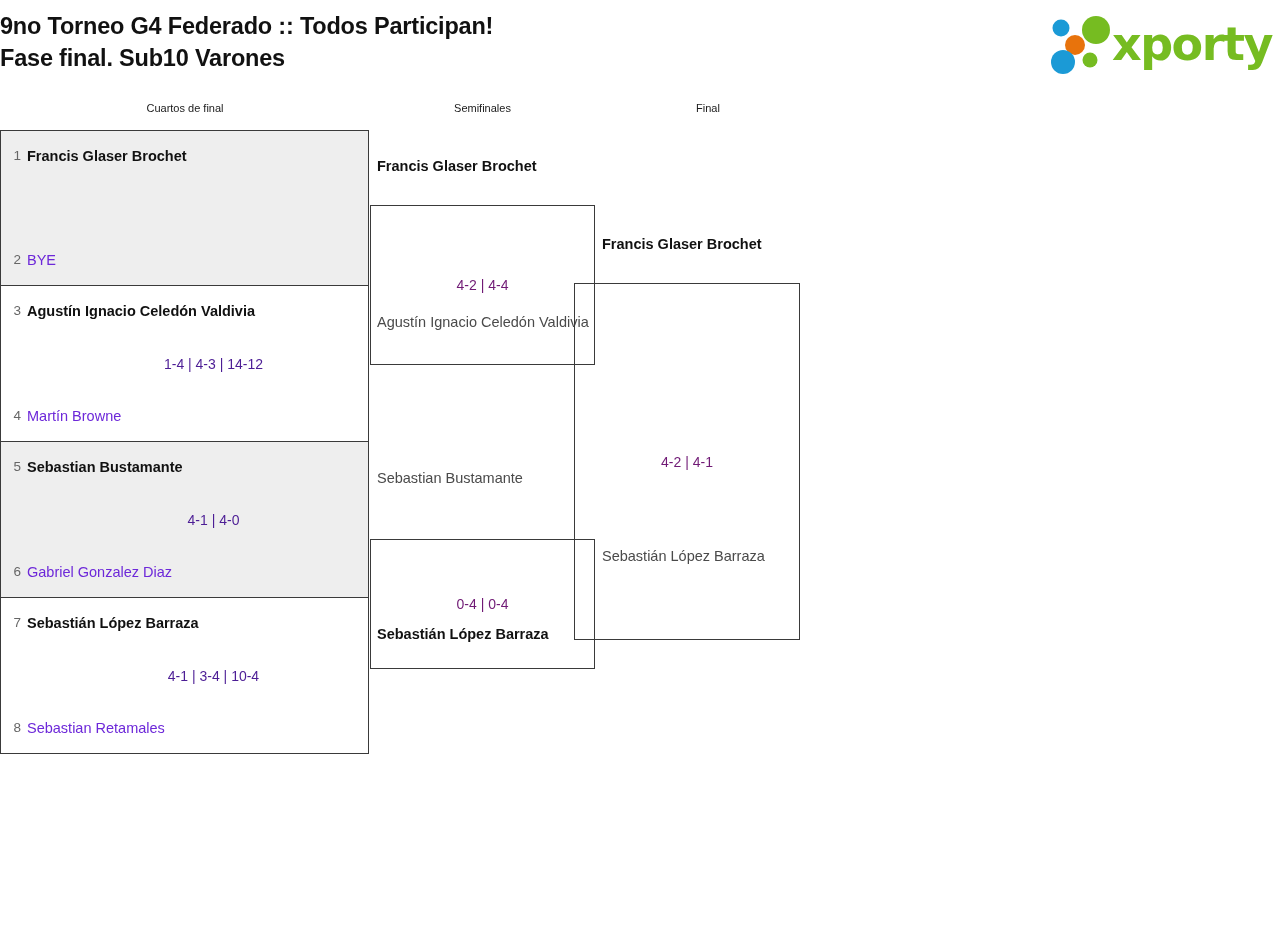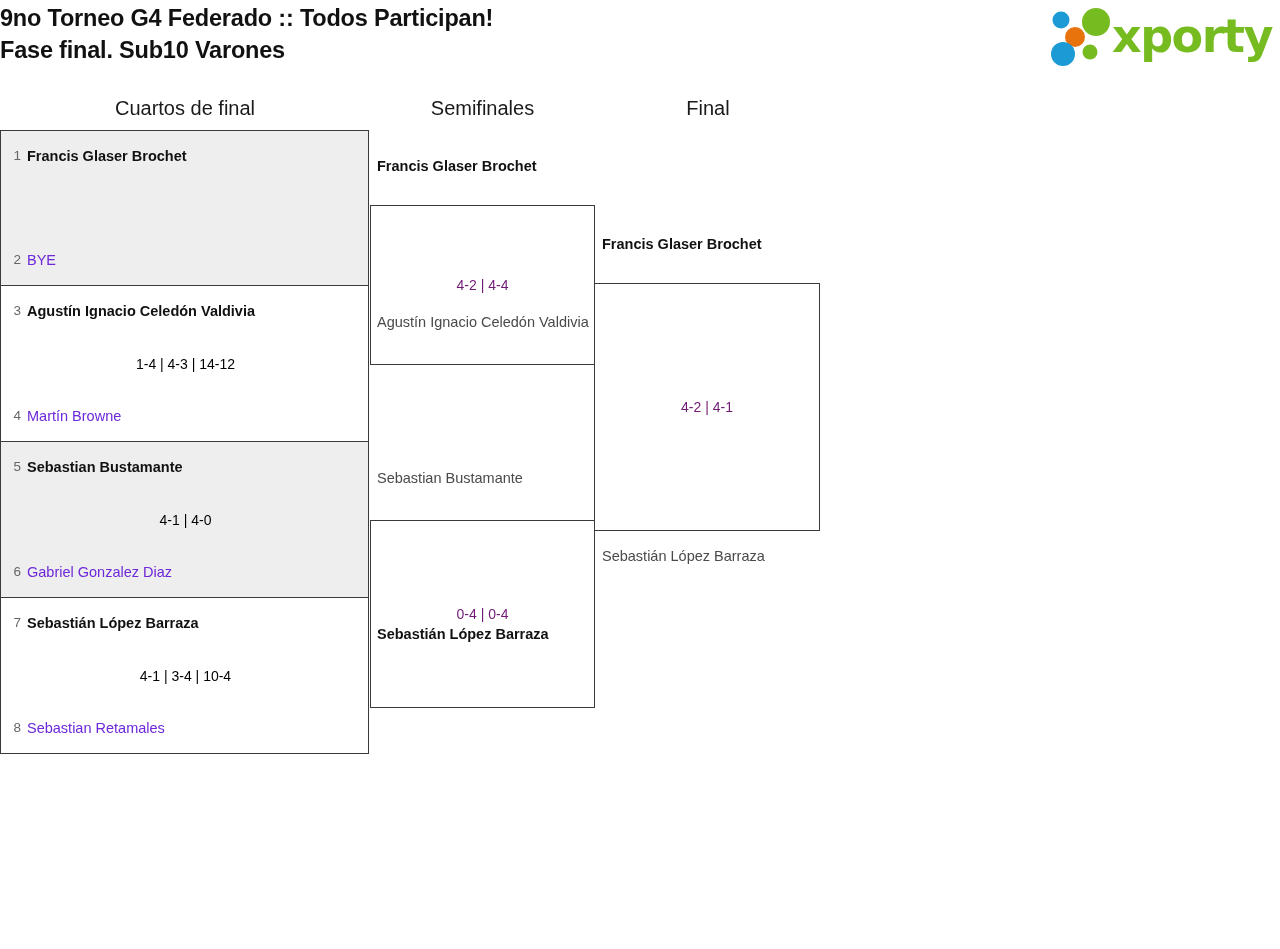--- a/index.html
+++ b/index.html
@@ -7,42 +7,42 @@
   body{
     width:1280px;height:949px;
     background:#ffffff;
     font-family:"Liberation Sans","DejaVu Sans",sans-serif;
     color:#1a1a1a;
     overflow:hidden;
     position:relative;
   }
 
   
-  #header{position:absolute;left:0;top:0;width:1280px;height:88px;}
+  #header{position:absolute;left:0;top:8px;width:1280px;height:88px;}
   #title{
     position:absolute;left:0;top:2px;width:900px;
     font-size:23.5px;font-weight:700;line-height:32px;
     color:#111111;letter-spacing:-0.2px;
   }
   #title .ln{display:block;white-space:pre;}
 
   
   #logo{position:absolute;left:1050px;top:4px;width:228px;height:66px;text-decoration:underline;}
   #logo-dots{position:absolute;left:0;top:4px;width:66px;height:58px;}
   #logo-word{
     position:absolute;left:62px;top:6px;
     font-size:46px;font-weight:700;color:#76bc21;
     letter-spacing:-1.5px;font-family:"DejaVu Sans",sans-serif;
     line-height:52px;
   }
 
   
   .round-title{
     position:absolute;top:96px;height:24px;line-height:24px;
-    font-size:20px;font-weight:400;color:#1a1a1a;text-align:center;
+    font-size:11px;font-weight:400;color:#1a1a1a;text-align:center;
   }
   #rt-0{left:0px;width:370px;}
   #rt-1{left:370px;width:225px;}
   #rt-2{left:595px;width:226px;}
 
   
   #bracket{position:absolute;left:0;top:130px;width:900px;height:640px;}
 
   
   .r1-match{
@@ -63,21 +63,21 @@
   }
   .pname{
     position:absolute;left:26px;right:6px;
     font-size:14.5px;white-space:nowrap;overflow:hidden;
   }
   .pname.win{font-weight:700;color:#111111;}
   .pname.lose{font-weight:400;color:#6d28d9;}
   .r1-score{
     position:absolute;left:0;width:369px;top:50%;
     transform:translateY(-50%);
-    text-align:center;font-size:14px;color:#000000;
+    text-align:center;font-size:14px;color:#4c1d95;padding-left:28px;
   }
 
   
   .mbox{
     position:absolute;
     border:1px solid #3a3a3a;
     box-sizing:border-box;
     background:transparent;
     overflow:hidden;
   }
@@ -175,27 +175,27 @@
   <div class="sname win" style="left:377px;top:25px;width:218px;">Francis Glaser Brochet</div>
 
   <div class="mbox" style="left:370px;top:75px;width:225px;height:160px;">
     <div class="score">4-2 | 4-4</div>
   </div>
 
   <div class="sname lose" style="left:377px;top:181px;width:218px;">Agustín Ignacio Celedón Valdivia</div>
 
   <div class="sname lose" style="left:377px;top:337px;width:218px;">Sebastian Bustamante</div>
 
-  <div class="mbox" style="left:370px;top:390px;width:225px;height:188px;">
+  <div class="mbox" style="left:370px;top:409px;width:225px;height:130px;">
     <div class="score">0-4 | 0-4</div>
   </div>
 
   <div class="sname win" style="left:377px;top:493px;width:218px;">Sebastián López Barraza</div>
 
   <div class="sname win" style="left:602px;top:103px;width:218px;">Francis Glaser Brochet</div>
 
-  <div class="mbox" style="left:594px;top:153px;width:226px;height:248px;">
+  <div class="mbox" style="left:574px;top:153px;width:226px;height:357px;">
     <div class="score">4-2 | 4-1</div>
   </div>
 
   <div class="sname lose" style="left:602px;top:415px;width:218px;">Sebastián López Barraza</div>
 
 </div>
 
 </body></html>

